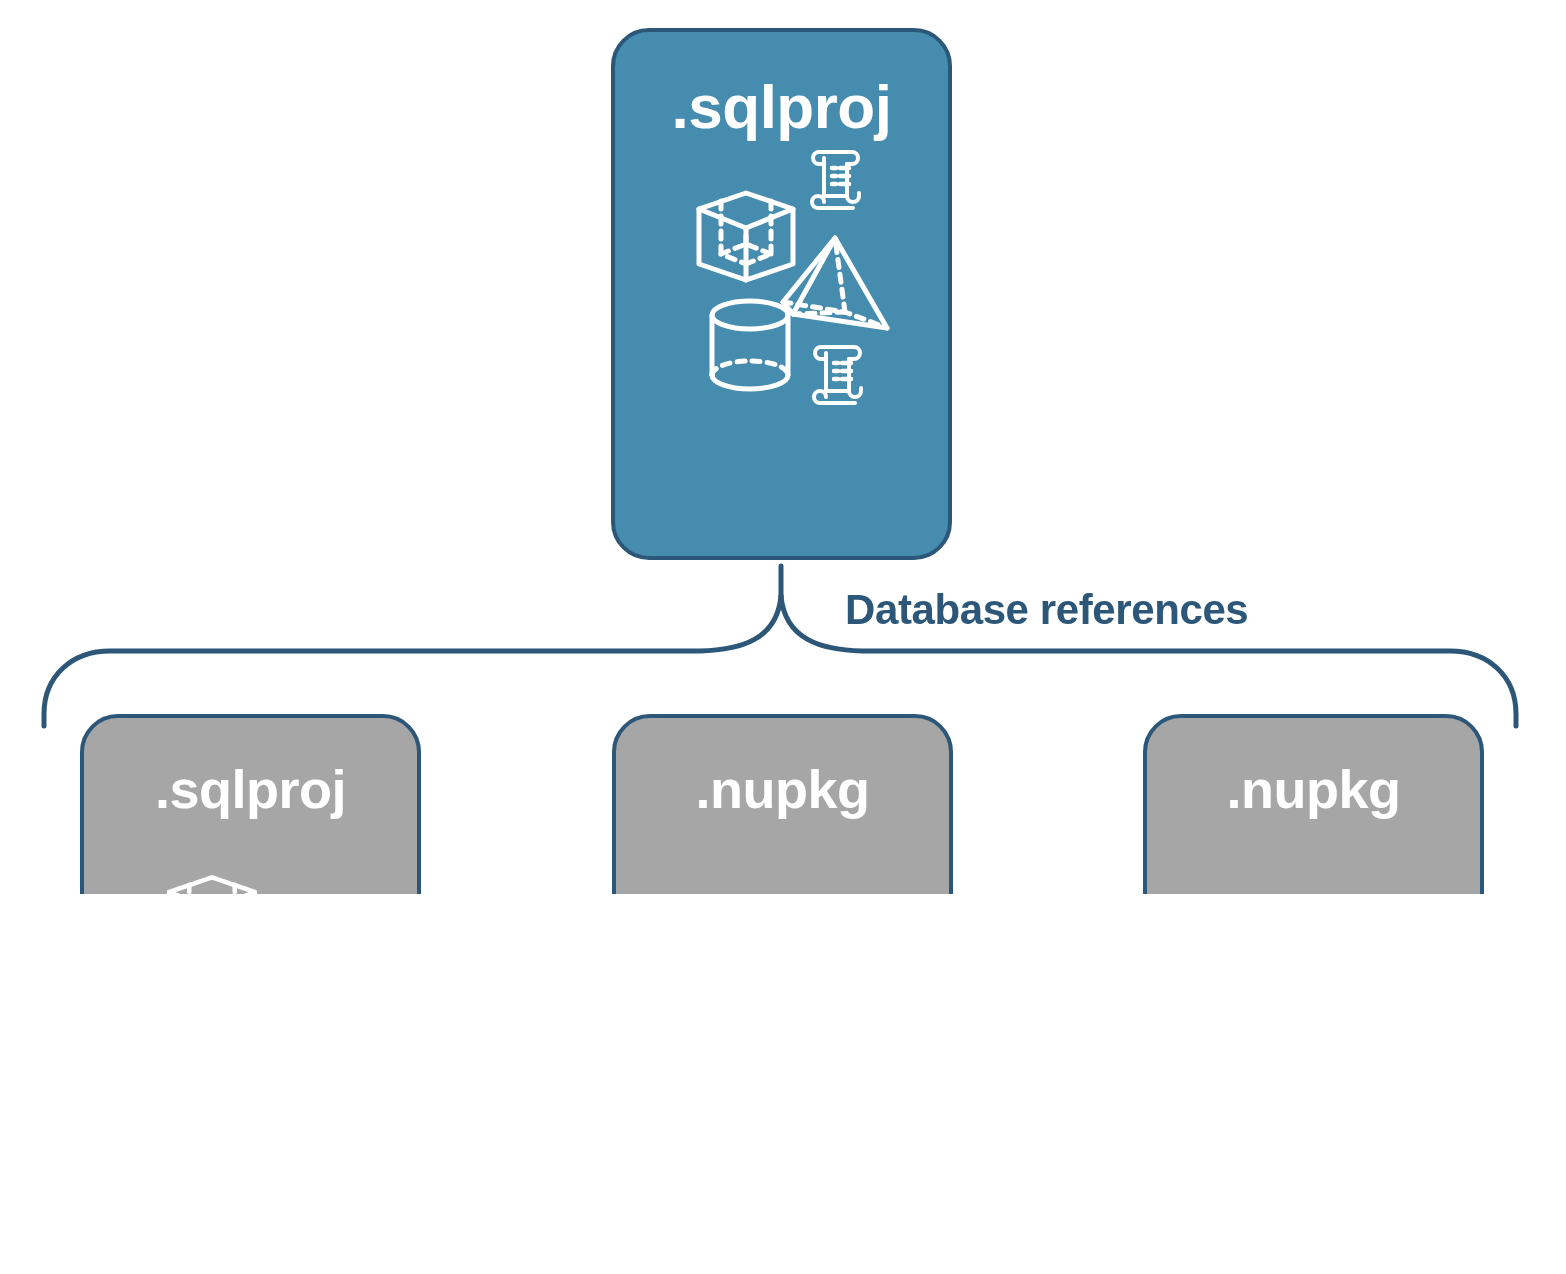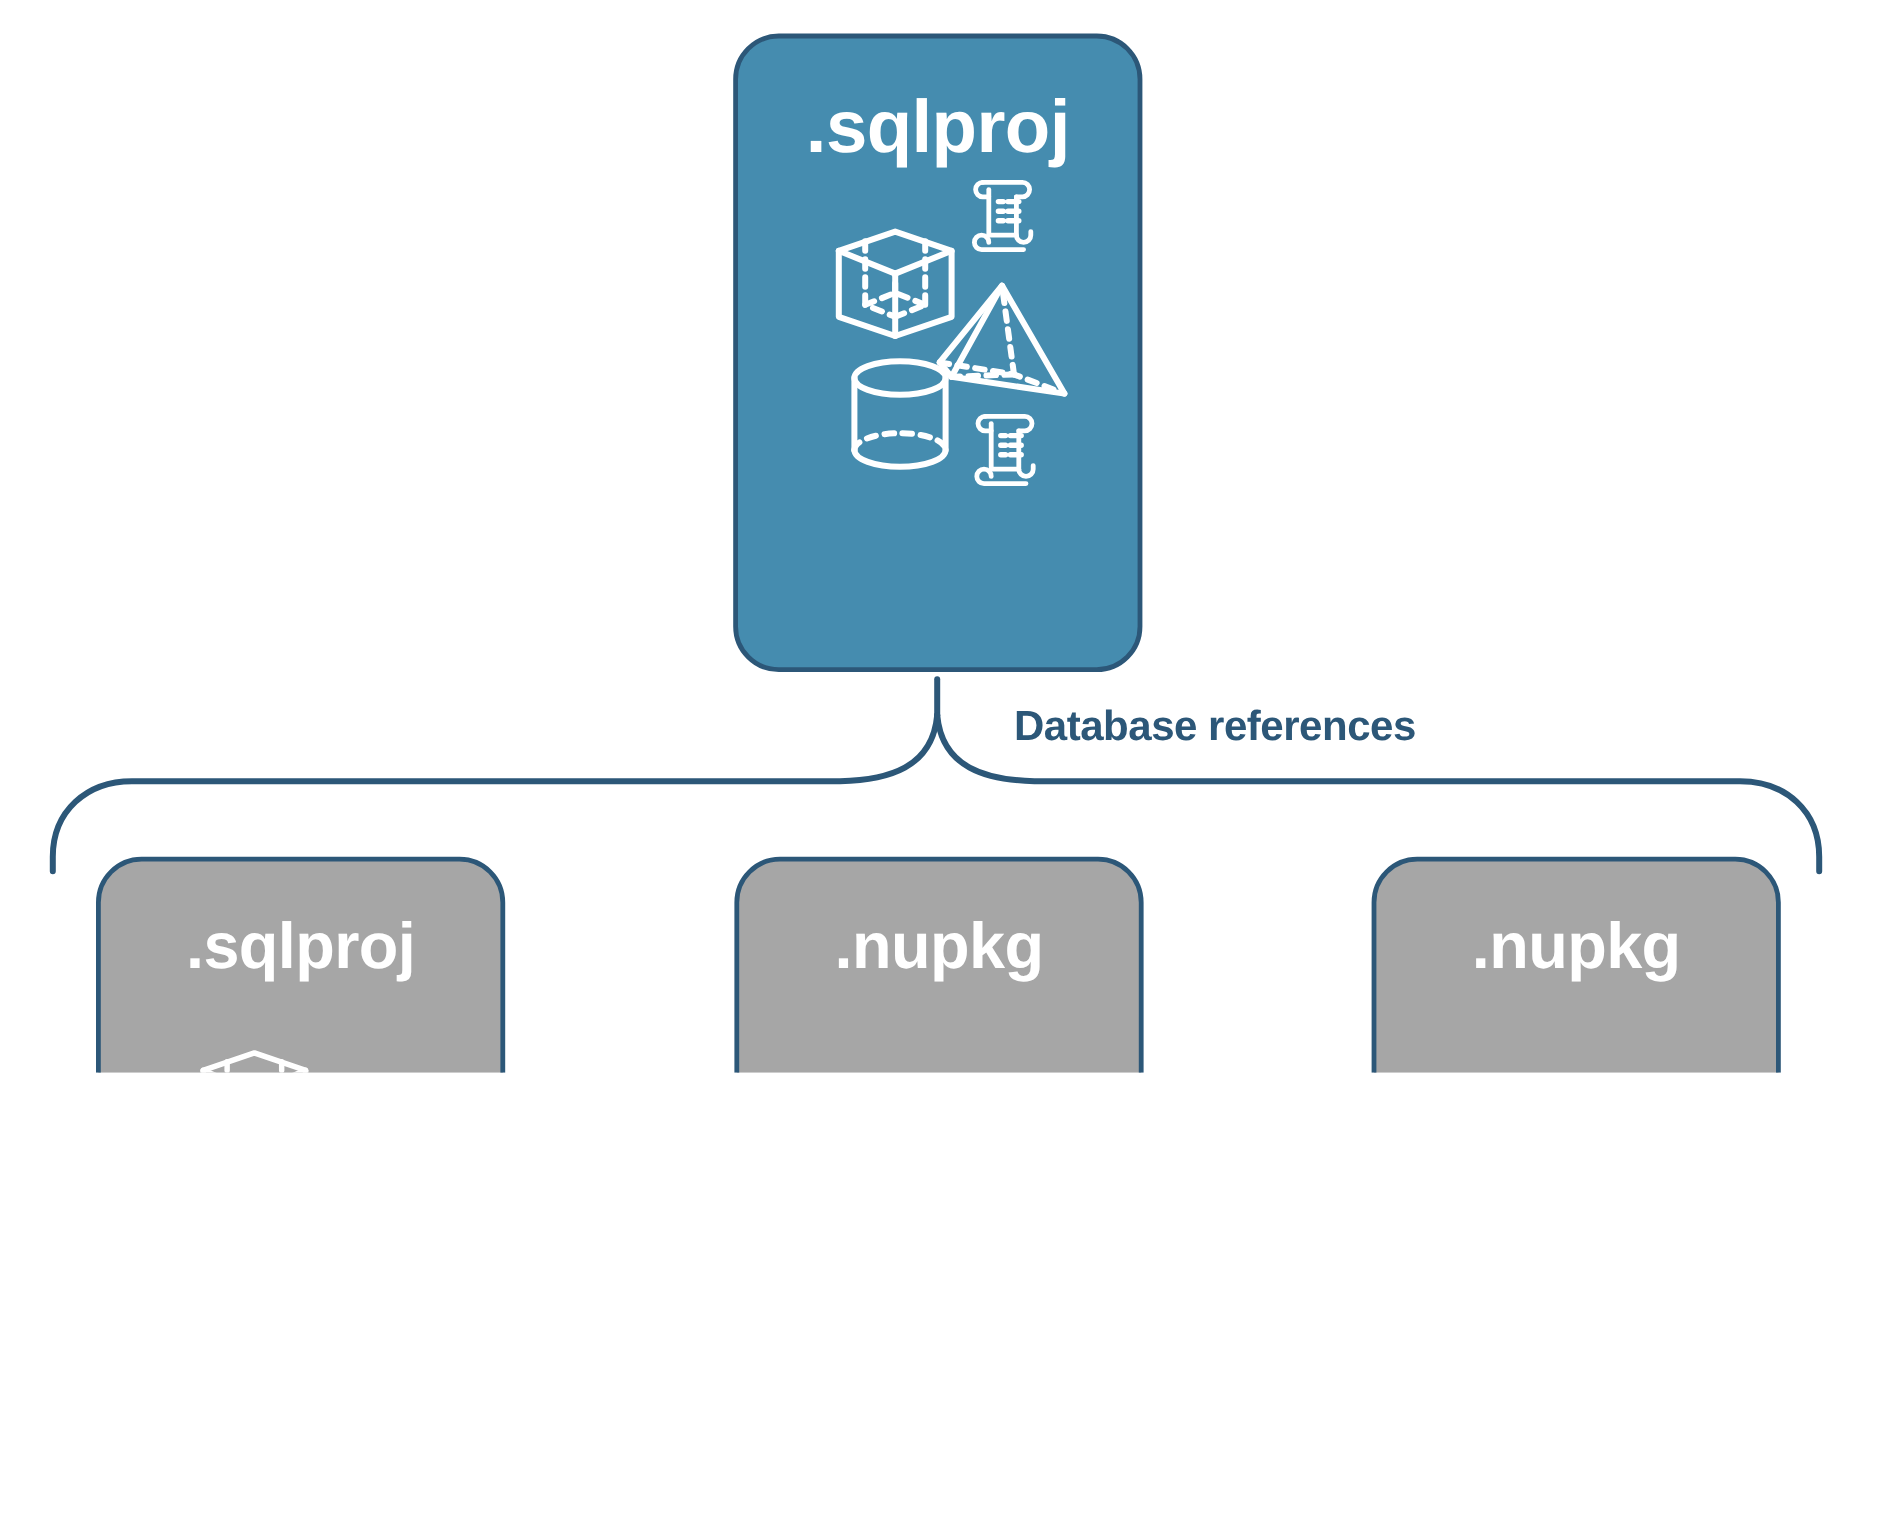--- a/index.html
+++ b/index.html
@@ -50,21 +50,21 @@
   .brace-layer {
     position: absolute;
     left: 0; top: 0;
     width: 1566px; height: 1274px;
     pointer-events: none;
   }
   .brace-label {
     position: absolute;
     color: #2c5778;
     font-weight: bold;
-    font-size: 35px;
+    font-size: 42px;
     letter-spacing: -0.4px;
     white-space: nowrap;
     user-select: none;
   }
 </style>
 </head>
 <body>
 
 <div id="canvas">
 

